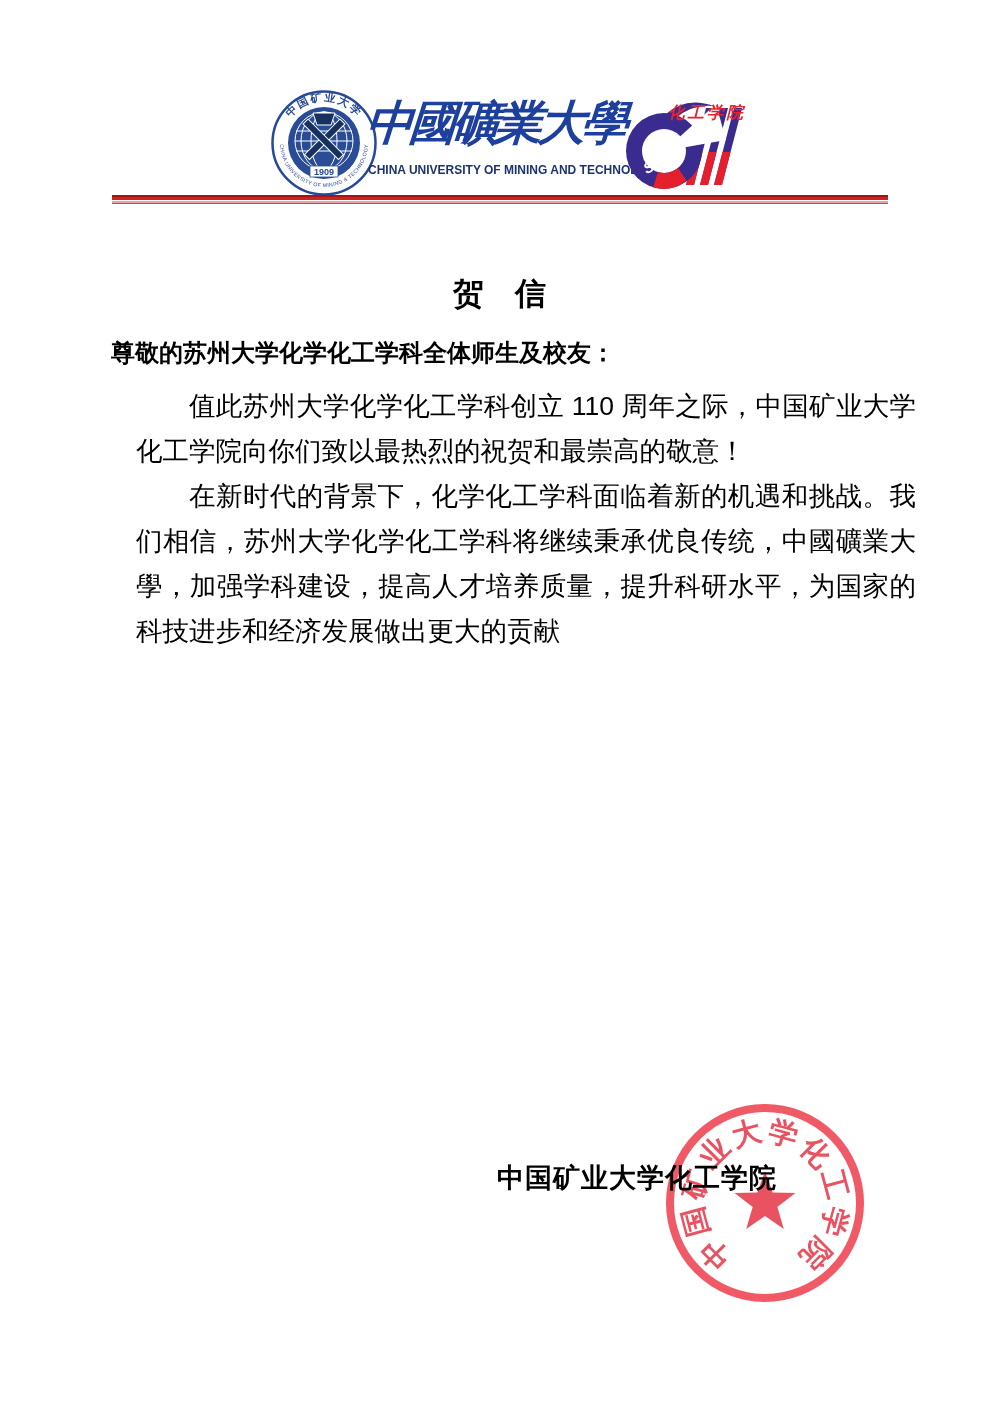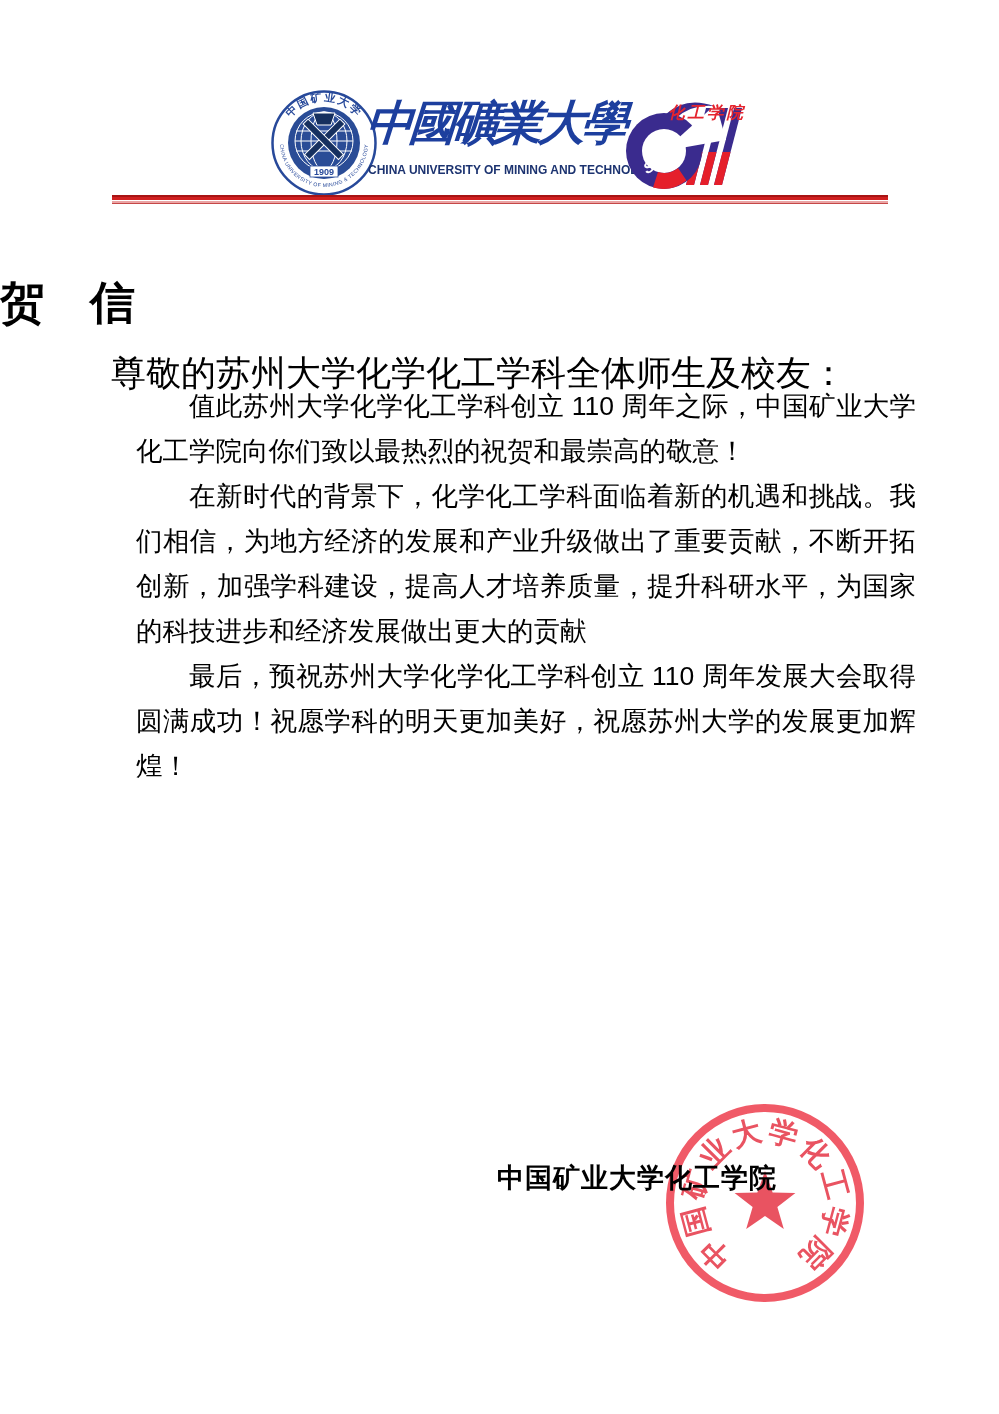--- a/index.html
+++ b/index.html
@@ -30,26 +30,26 @@
       #d02020 2px,#d02020 5px,
       #ffffff 5px,#ffffff 6px,
       #eaa4a4 6px,#eaa4a4 8px,
       #ffffff 8px,#ffffff 8.5px,
       #c54848 8.5px,#c54848 9.5px,
       #ffffff 9.5px);
   }
   
   .title{
     position:absolute;left:0;top:247px;width:999px;height:52px;
-    font-size:45px;font-weight:bold;line-height:52px;
+    text-align:center;font-size:31px;font-weight:bold;line-height:52px;
     letter-spacing:0;
   }
   .salutation{
-    position:absolute;left:111px;top:350px;width:780px;
-    font-size:35px;line-height:45px;white-space:nowrap;
+    position:absolute;left:111px;top:330px;width:780px;
+    font-size:24px;line-height:45px;white-space:nowrap;font-weight:bold;
   }
   .body-text{
     position:absolute;left:111px;top:384px;width:780px;
     font-size:26.5px;line-height:45px;text-align:justify;margin-left:25px;
   }
   .body-text p{margin:0;text-indent:2em;}
   
   .signature{
     position:absolute;left:400px;top:1152px;width:484px;
     text-align:center;font-size:27px;line-height:53px;z-index:3;font-weight:bold;
@@ -134,22 +134,21 @@
   </svg>
 
   <div class="red-rule"></div>
 
   <h1 class="title">贺　信</h1>
 
   <div class="salutation">尊敬的苏州大学化学化工学科全体师生及校友：</div>
 
   <div class="body-text">
     <p>值此苏州大学化学化工学科创立 110 周年之际，中国矿业大学化工学院向你们致以最热烈的祝贺和最崇高的敬意！</p>
-    <p>在新时代的背景下，化学化工学科面临着新的机遇和挑战。我们相信，为地方经济的发展和产业升级做出了重要贡献，不断开拓创新，加强学科建设，提高人才培养质量，提升科研水平，为国家的科技进步和经济发展做出更大的贡献</p>
-    <p>最后，预祝苏州大学化学化工学科创立 110 周年发展大会取得圆满成功！祝愿学科的明天更加美好，祝愿苏州大学的发展更加辉煌！</p>
+    <p>在新时代的背景下，化学化工学科面临着新的机遇和挑战。我们相信，苏州大学化学化工学科将继续秉承优良传统，中國礦業大學，加强学科建设，提高人才培养质量，提升科研水平，为国家的科技进步和经济发展做出更大的贡献</p>
   </div>
 
   <svg class="seal" viewBox="-105 -105 210 210">
     <circle cx="0" cy="0" r="95" fill="none" stroke="#ef4453" stroke-width="8"></circle>
     <polygon fill="#e63c4c" points="0,-32 7.64,-10.52 30.43,-9.89 12.36,4.02 18.81,25.89 0,13 -18.81,25.89 -12.36,4.02 -30.43,-9.89 -7.64,-10.52"></polygon>
     <g id="seal-ring-text">
         <text transform="rotate(-135) translate(0,-62)" text-anchor="middle">中</text>
         <text transform="rotate(-105) translate(0,-62)" text-anchor="middle">国</text>
         <text transform="rotate(-75) translate(0,-62)" text-anchor="middle">矿</text>
         <text transform="rotate(-45) translate(0,-62)" text-anchor="middle">业</text>

